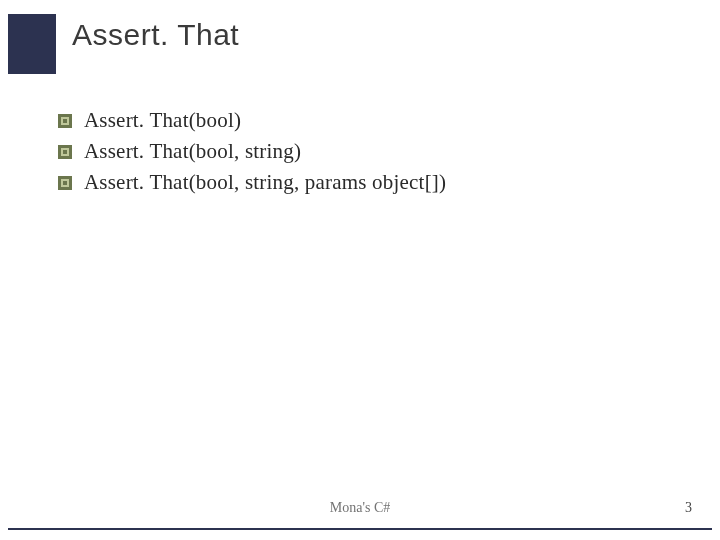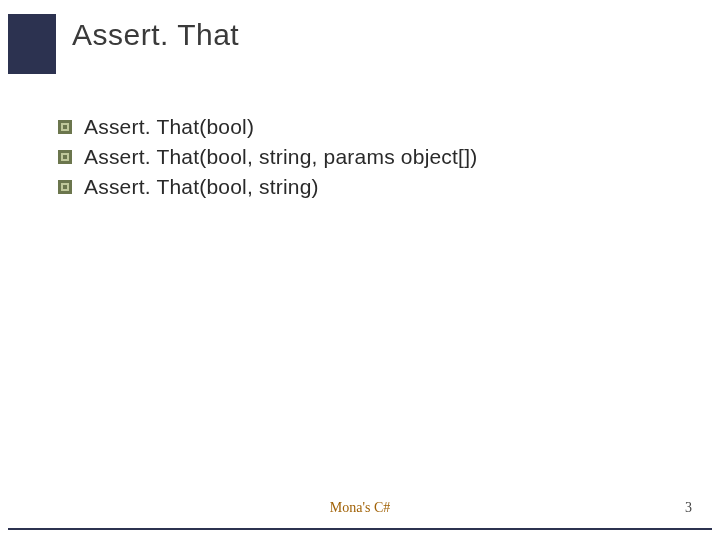--- a/index.html
+++ b/index.html
@@ -22,21 +22,22 @@
     left: 72px;
     top: 18px;
     font-size: 30px;
     color: #3a3a3a;
     font-weight: 400;
     letter-spacing: 0.5px;
   }
   .list {
     position: absolute;
     left: 58px;
-    top: 115px;
+    top: 108px;
+    font-family: Liberation Serif, serif;
   }
   .list-item {
     display: flex;
     align-items: center;
     margin-bottom: 6px;
   }
   .bullet {
     width: 14px;
     height: 14px;
     margin-right: 12px;
@@ -50,21 +51,21 @@
     letter-spacing: 0.2px;
   }
   .footer-label {
     position: absolute;
     bottom: 24px;
     left: 0;
     width: 100%;
     text-align: center;
     font-family: Georgia, 'Times New Roman', serif;
     font-size: 14px;
-    color: #a16207;
+    color: #737373;
   }
   .page-num {
     position: absolute;
     bottom: 24px;
     right: 28px;
     font-family: Georgia, 'Times New Roman', serif;
     font-size: 14px;
     color: #444;
   }
   .bottom-rule {
@@ -95,29 +96,29 @@
     <span class="item-text">Assert. That(bool)</span>
   </div>
   <div class="list-item">
     <span class="bullet">
       <svg width="14" height="14" viewBox="0 0 14 14">
         <rect x="0" y="0" width="14" height="14" fill="#6b764d"></rect>
         <rect x="3" y="3" width="8" height="8" fill="#bfc79a"></rect>
         <rect x="5" y="5" width="4" height="4" fill="#6b764d"></rect>
       </svg>
     </span>
-    <span class="item-text">Assert. That(bool, string, params object[])</span>
+    <span class="item-text">Assert. That(bool, string)</span>
   </div>
   <div class="list-item">
     <span class="bullet">
       <svg width="14" height="14" viewBox="0 0 14 14">
         <rect x="0" y="0" width="14" height="14" fill="#6b764d"></rect>
         <rect x="3" y="3" width="8" height="8" fill="#bfc79a"></rect>
         <rect x="5" y="5" width="4" height="4" fill="#6b764d"></rect>
       </svg>
     </span>
-    <span class="item-text">Assert. That(bool, string)</span>
+    <span class="item-text">Assert. That(bool, string, params object[])</span>
   </div>
 </div>
 
 <div class="footer-label">Mona's C#</div>
 <div class="page-num">3</div>
 <div class="bottom-rule"></div>
 
 </body></html>

